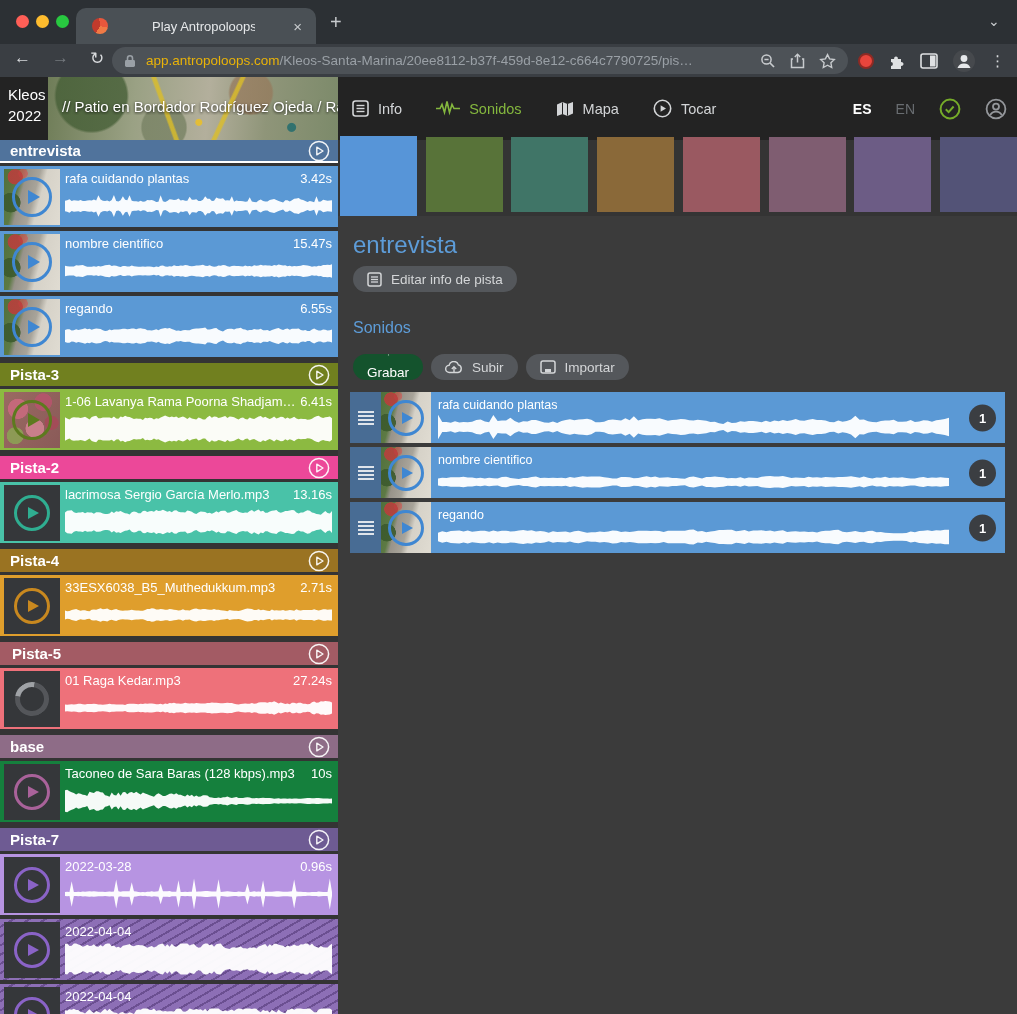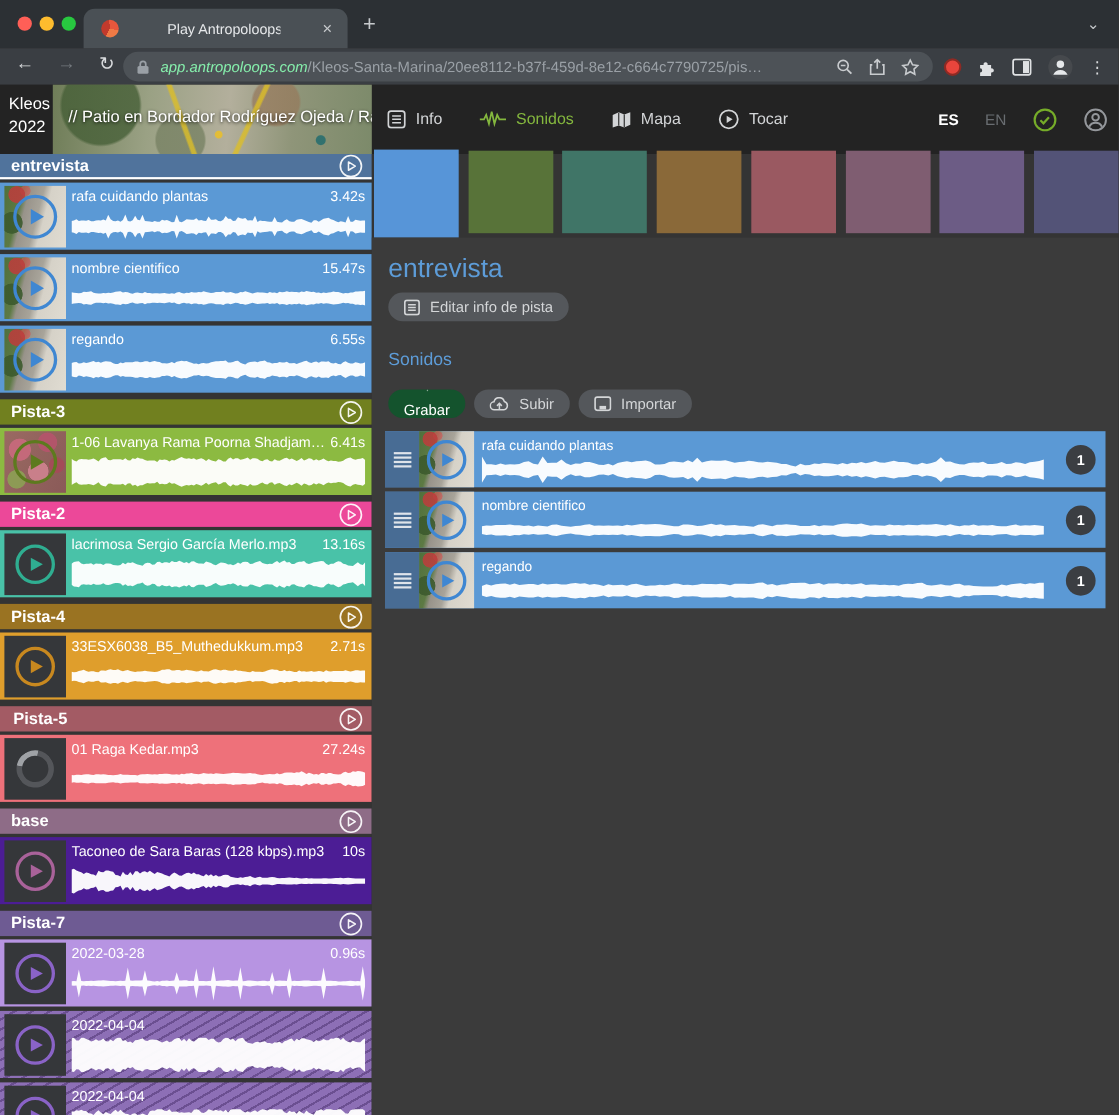--- a/index.html
+++ b/index.html
@@ -19,21 +19,21 @@
     background:conic-gradient(from 210deg,#c23a2c 0 40%, #e8573c 40% 70%, #f07a45 70% 100%); }
   .tab-title { flex:1; color:#e6e8ea; font-size:13px; white-space:nowrap; overflow:hidden; }
   .tab-close { color:#c7cacd; font-size:15px; padding:0 4px; cursor:default; }
   .newtab { position:absolute; left:330px; top:11px; color:#c7cacd; font-size:20px; }
   .tabchev { position:absolute; left:988px; top:13px; color:#c7cacd; font-size:14px; }
   .toolbar { position:absolute; left:0; top:44px; width:1017px; height:33px; background:#3a3e43; }
   .navbtn { position:absolute; top:4px; font-size:17px; color:#d8dadd; }
   .omnibox { position:absolute; left:112px; top:3px; width:736px; height:27px; background:#4d5257;
     border-radius:14px; display:flex; align-items:center; padding:0 12px; }
   .urltxt { font-size:13.5px; white-space:nowrap; overflow:hidden; flex:1; margin-left:10px; }
-  .url-domain { color:#86efac;font-style:italic; }
+  .url-domain { color:#eab308; }
   .url-path { color:#9aa0a6; }
   .boxicon { margin-left:14px; flex:none; display:flex; align-items:center; }
   .ext-icons { position:absolute; top:5px; display:flex; align-items:center; gap:14px; left:858px; }
   .rec-dot { width:16px; height:16px; border-radius:50%; background:#e8453c; border:2px solid #8e2a24; }
   .kebab { color:#d8dadd; font-size:15px; letter-spacing:0; }
 
   
   .appheader { position:absolute; left:0; top:77px; width:1017px; height:63px; background:#232323; }
   .project { position:absolute; left:8px; top:7px; color:#fff; font-size:15px; line-height:21px; }
   .cover { position:absolute; left:48px; top:0; width:290px; height:63px; overflow:hidden;
@@ -411,21 +411,21 @@
           </div>
         </div>
       </div>
       <div class="sec-header" style="background: rgb(142, 108, 135); margin-top: 6px;">
         <span class="sec-name">base</span>
         <svg class="icon" width="22" height="22" viewBox="0 0 22 22">
           <circle cx="11" cy="11" r="9.6" fill="none" stroke="rgba(255,255,255,.92)" stroke-width="1.5"></circle>
           <path d="M8.8 7.2 15 11l-6.2 3.8z" fill="none" stroke="rgba(255,255,255,.92)" stroke-width="1.4" stroke-linejoin="round"></path>
         </svg>
       </div>
-      <div class="clip" style="height: 61px; margin-top: 3px; background: #4c1d95;">
+      <div class="clip" style="height: 61px; margin-top: 3px; background: #15803d;">
         <div class="thumb ">
           <div class="playring" style="width:36px;height:36px;border:3px solid #a9629a">
             <div class="tri" style="border-width:6.82px 0 6.82px 11px;border-color:transparent transparent transparent #a9629a"></div>
           </div>
         </div>
         <div class="clip-body">
           <div class="clip-line">
             <span class="clip-title">Taconeo de Sara Baras (128 kbps).mp3</span>
             <span class="clip-dur">10s</span>
           </div>

